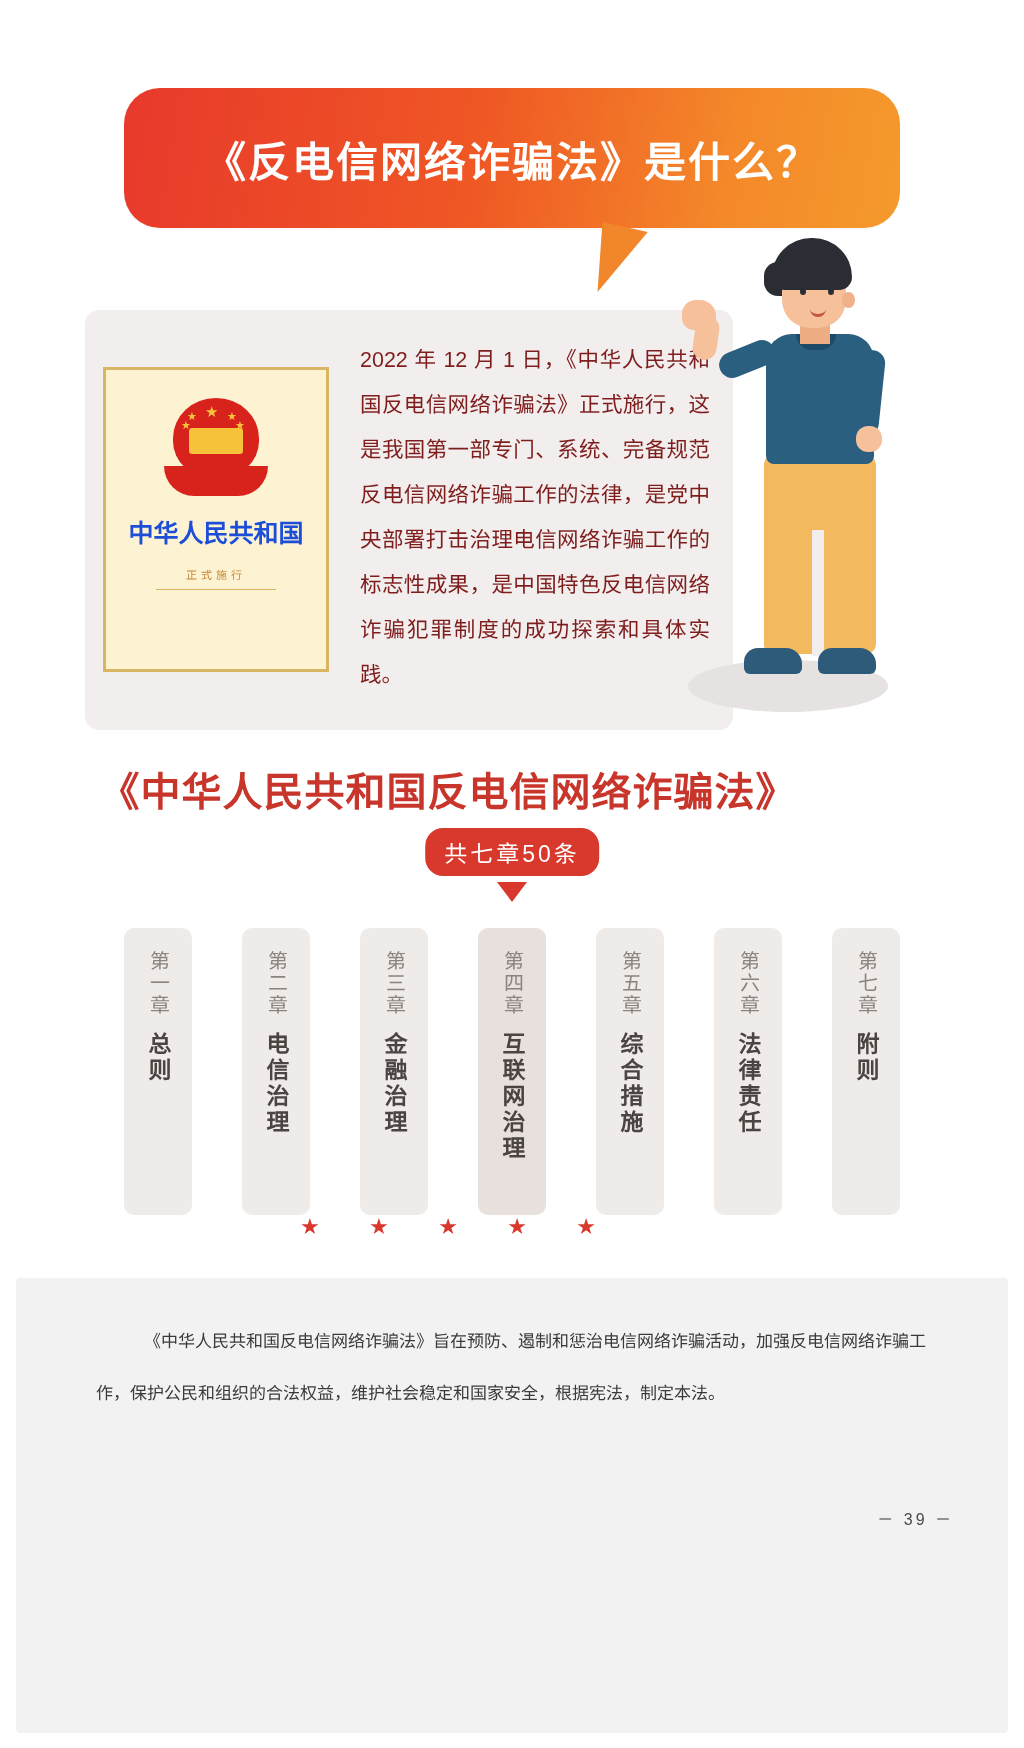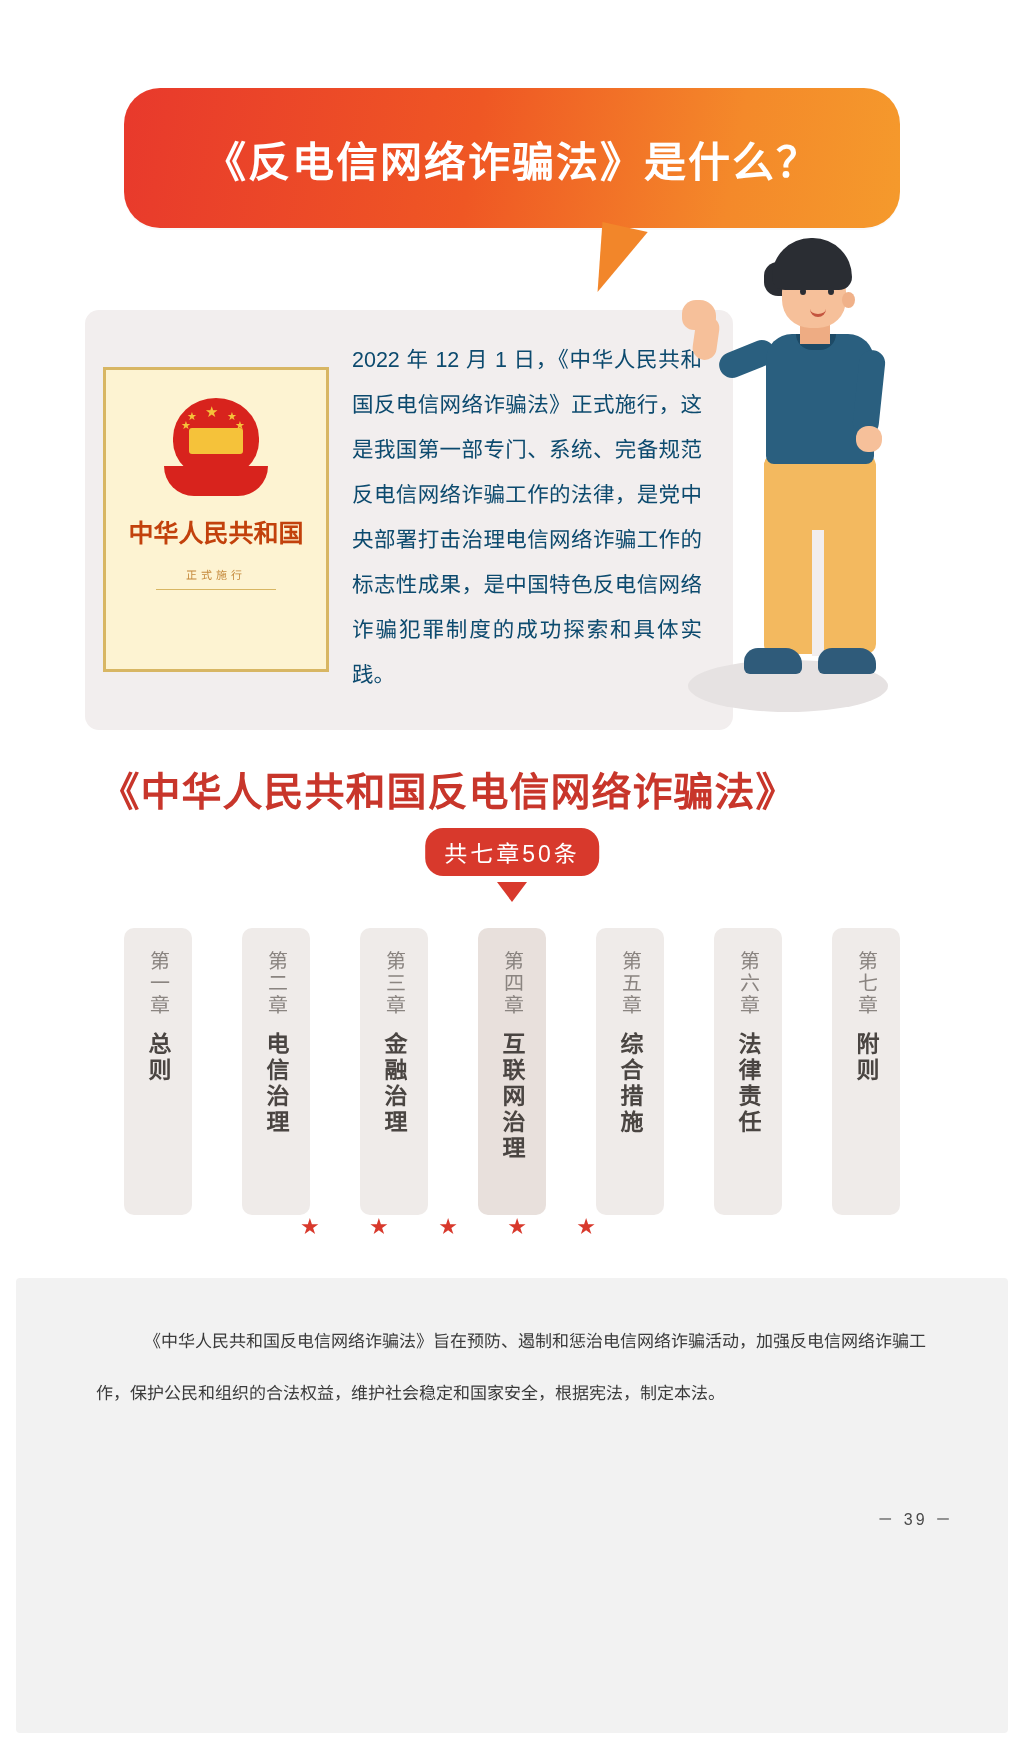--- a/index.html
+++ b/index.html
@@ -127,47 +127,47 @@
   }
   .es1 { left: 24px; top: 0; font-size: 15px !important; }
   .es2 { left: 6px;  top: 5px; }
   .es3 { left: 0px;  top: 14px; }
   .es4 { left: 46px; top: 5px; }
   .es5 { left: 54px; top: 14px; }
 
   .book-title {
     margin-top: 20px;
     text-align: center;
-    color: #c2410c;
+    color: #1d4ed8;
     font-size: 25px;
     font-weight: bold;
     line-height: 1.45;
     font-family: "DejaVu Serif", "Liberation Serif", serif;
   }
   .book-sub {
     margin-top: 14px;
     color: #c58a3c;
     font-size: 11px;
     letter-spacing: 4px;
   }
   .book-rule {
     width: 120px;
     height: 1px;
     background: #d8b663;
     margin-top: 7px;
   }
 
   .intro-text {
     position: absolute;
-    left: 352px;
+    left: 360px;
     top: 338px;
     width: 350px;
     font-size: 21.5px;
     line-height: 45px;
-    color: #0c4a6e;
+    color: #7f1d1d;
     text-align: justify;
   }
 
   
   .person {
     position: absolute;
     left: 660px;
     top: 230px;
     width: 260px;
     height: 510px;

